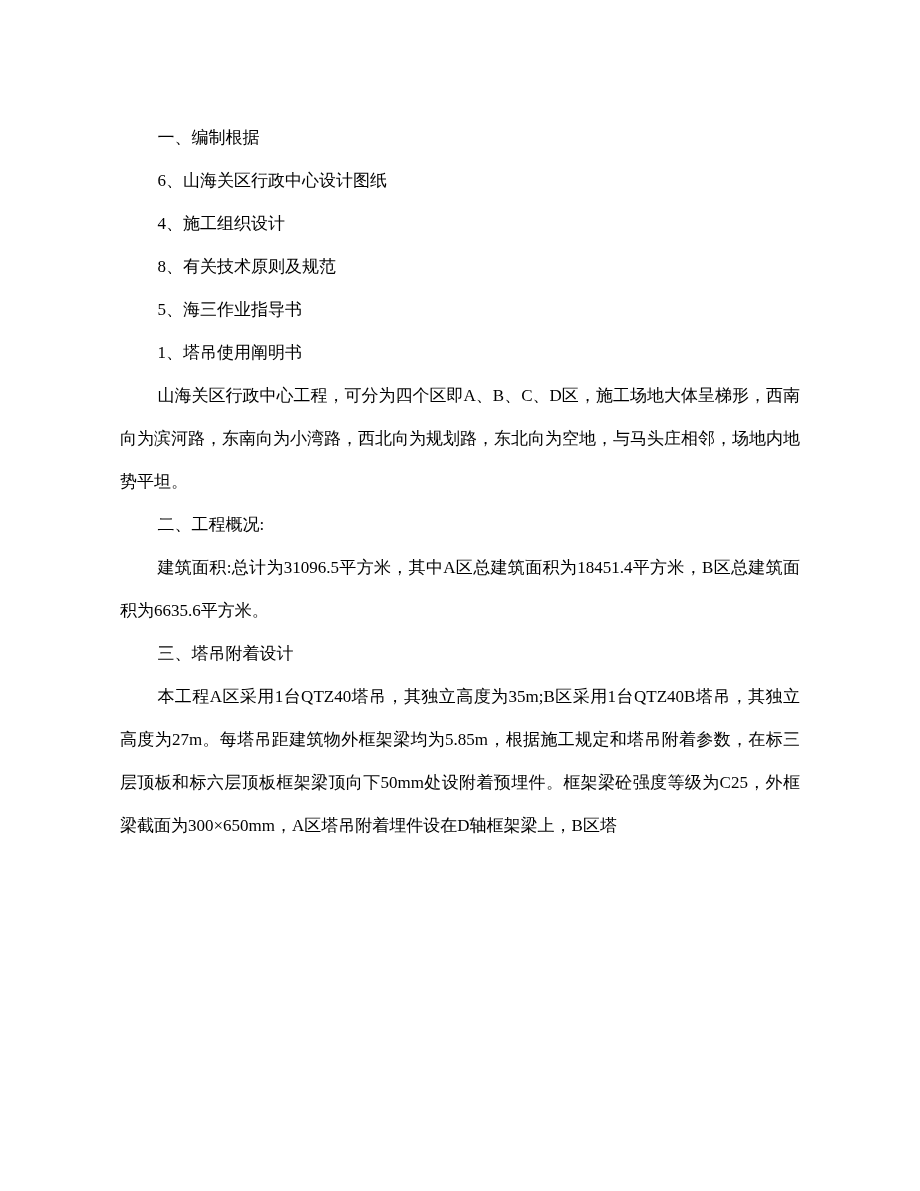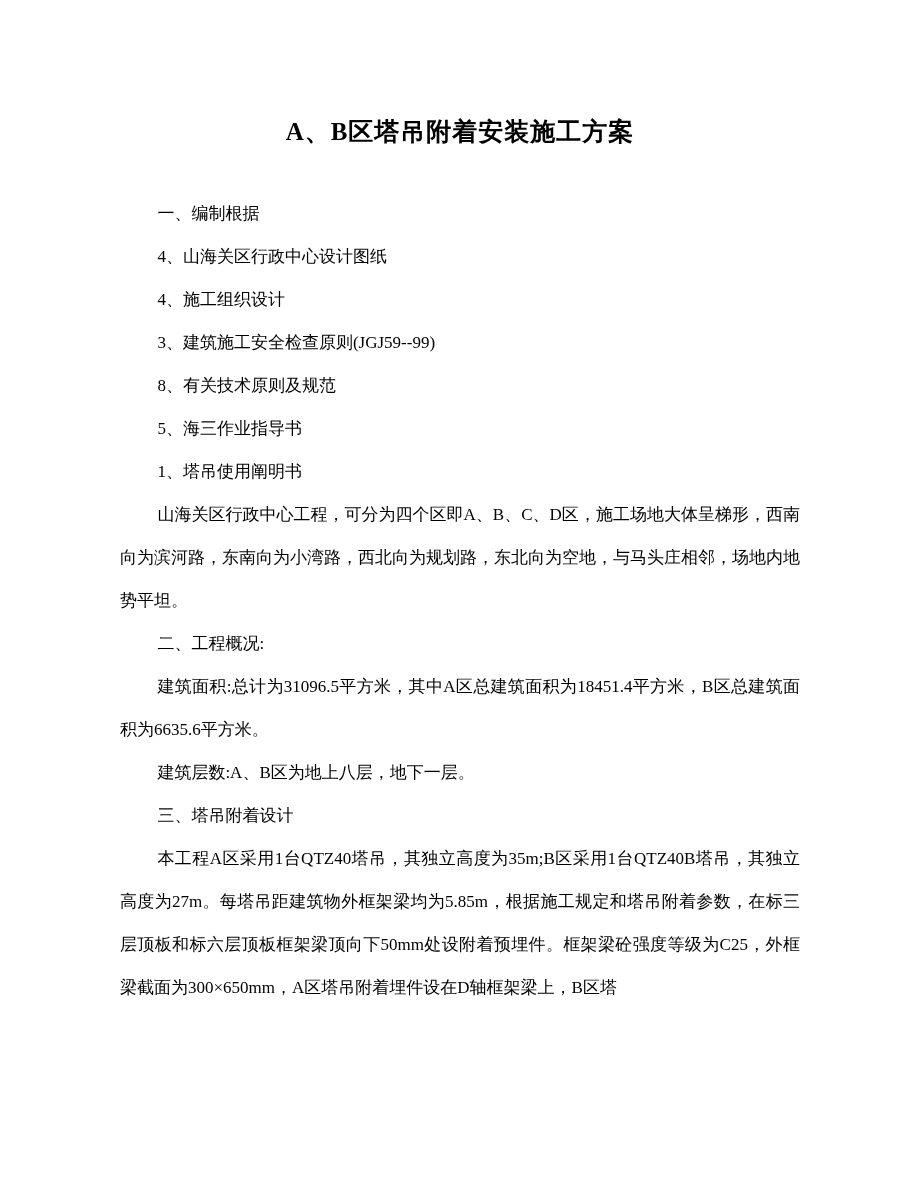--- a/index.html
+++ b/index.html
@@ -38,27 +38,24 @@
     text-indent: 2.2em;
     text-align: justify;
     word-break: break-all;
     font-family: "Liberation Serif", "DejaVu Serif", serif;
   }
 </style>
 </head>
 <body>
 
 <div class="page">
-  <h1 class="doc-title">A、B区塔吊附着安装施工方案</h1>
   <p class="para">一、编制根据</p>
-  <p class="para">4、山海关区行政中心设计图纸</p>
+  <p class="para">6、山海关区行政中心设计图纸</p>
   <p class="para">4、施工组织设计</p>
-  <p class="para">3、建筑施工安全检查原则(JGJ59--99)</p>
   <p class="para">8、有关技术原则及规范</p>
   <p class="para">5、海三作业指导书</p>
   <p class="para">1、塔吊使用阐明书</p>
   <p class="para">山海关区行政中心工程，可分为四个区即A、B、C、D区，施工场地大体呈梯形，西南向为滨河路，东南向为小湾路，西北向为规划路，东北向为空地，与马头庄相邻，场地内地势平坦。</p>
   <p class="para">二、工程概况:</p>
   <p class="para">建筑面积:总计为31096.5平方米，其中A区总建筑面积为18451.4平方米，B区总建筑面积为6635.6平方米。</p>
-  <p class="para">建筑层数:A、B区为地上八层，地下一层。</p>
   <p class="para">三、塔吊附着设计</p>
   <p class="para">本工程A区采用1台QTZ40塔吊，其独立高度为35m;B区采用1台QTZ40B塔吊，其独立高度为27m。每塔吊距建筑物外框架梁均为5.85m，根据施工规定和塔吊附着参数，在标三层顶板和标六层顶板框架梁顶向下50mm处设附着预埋件。框架梁砼强度等级为C25，外框梁截面为300×650mm，A区塔吊附着埋件设在D轴框架梁上，B区塔</p>
 </div>
 
 </body></html>

